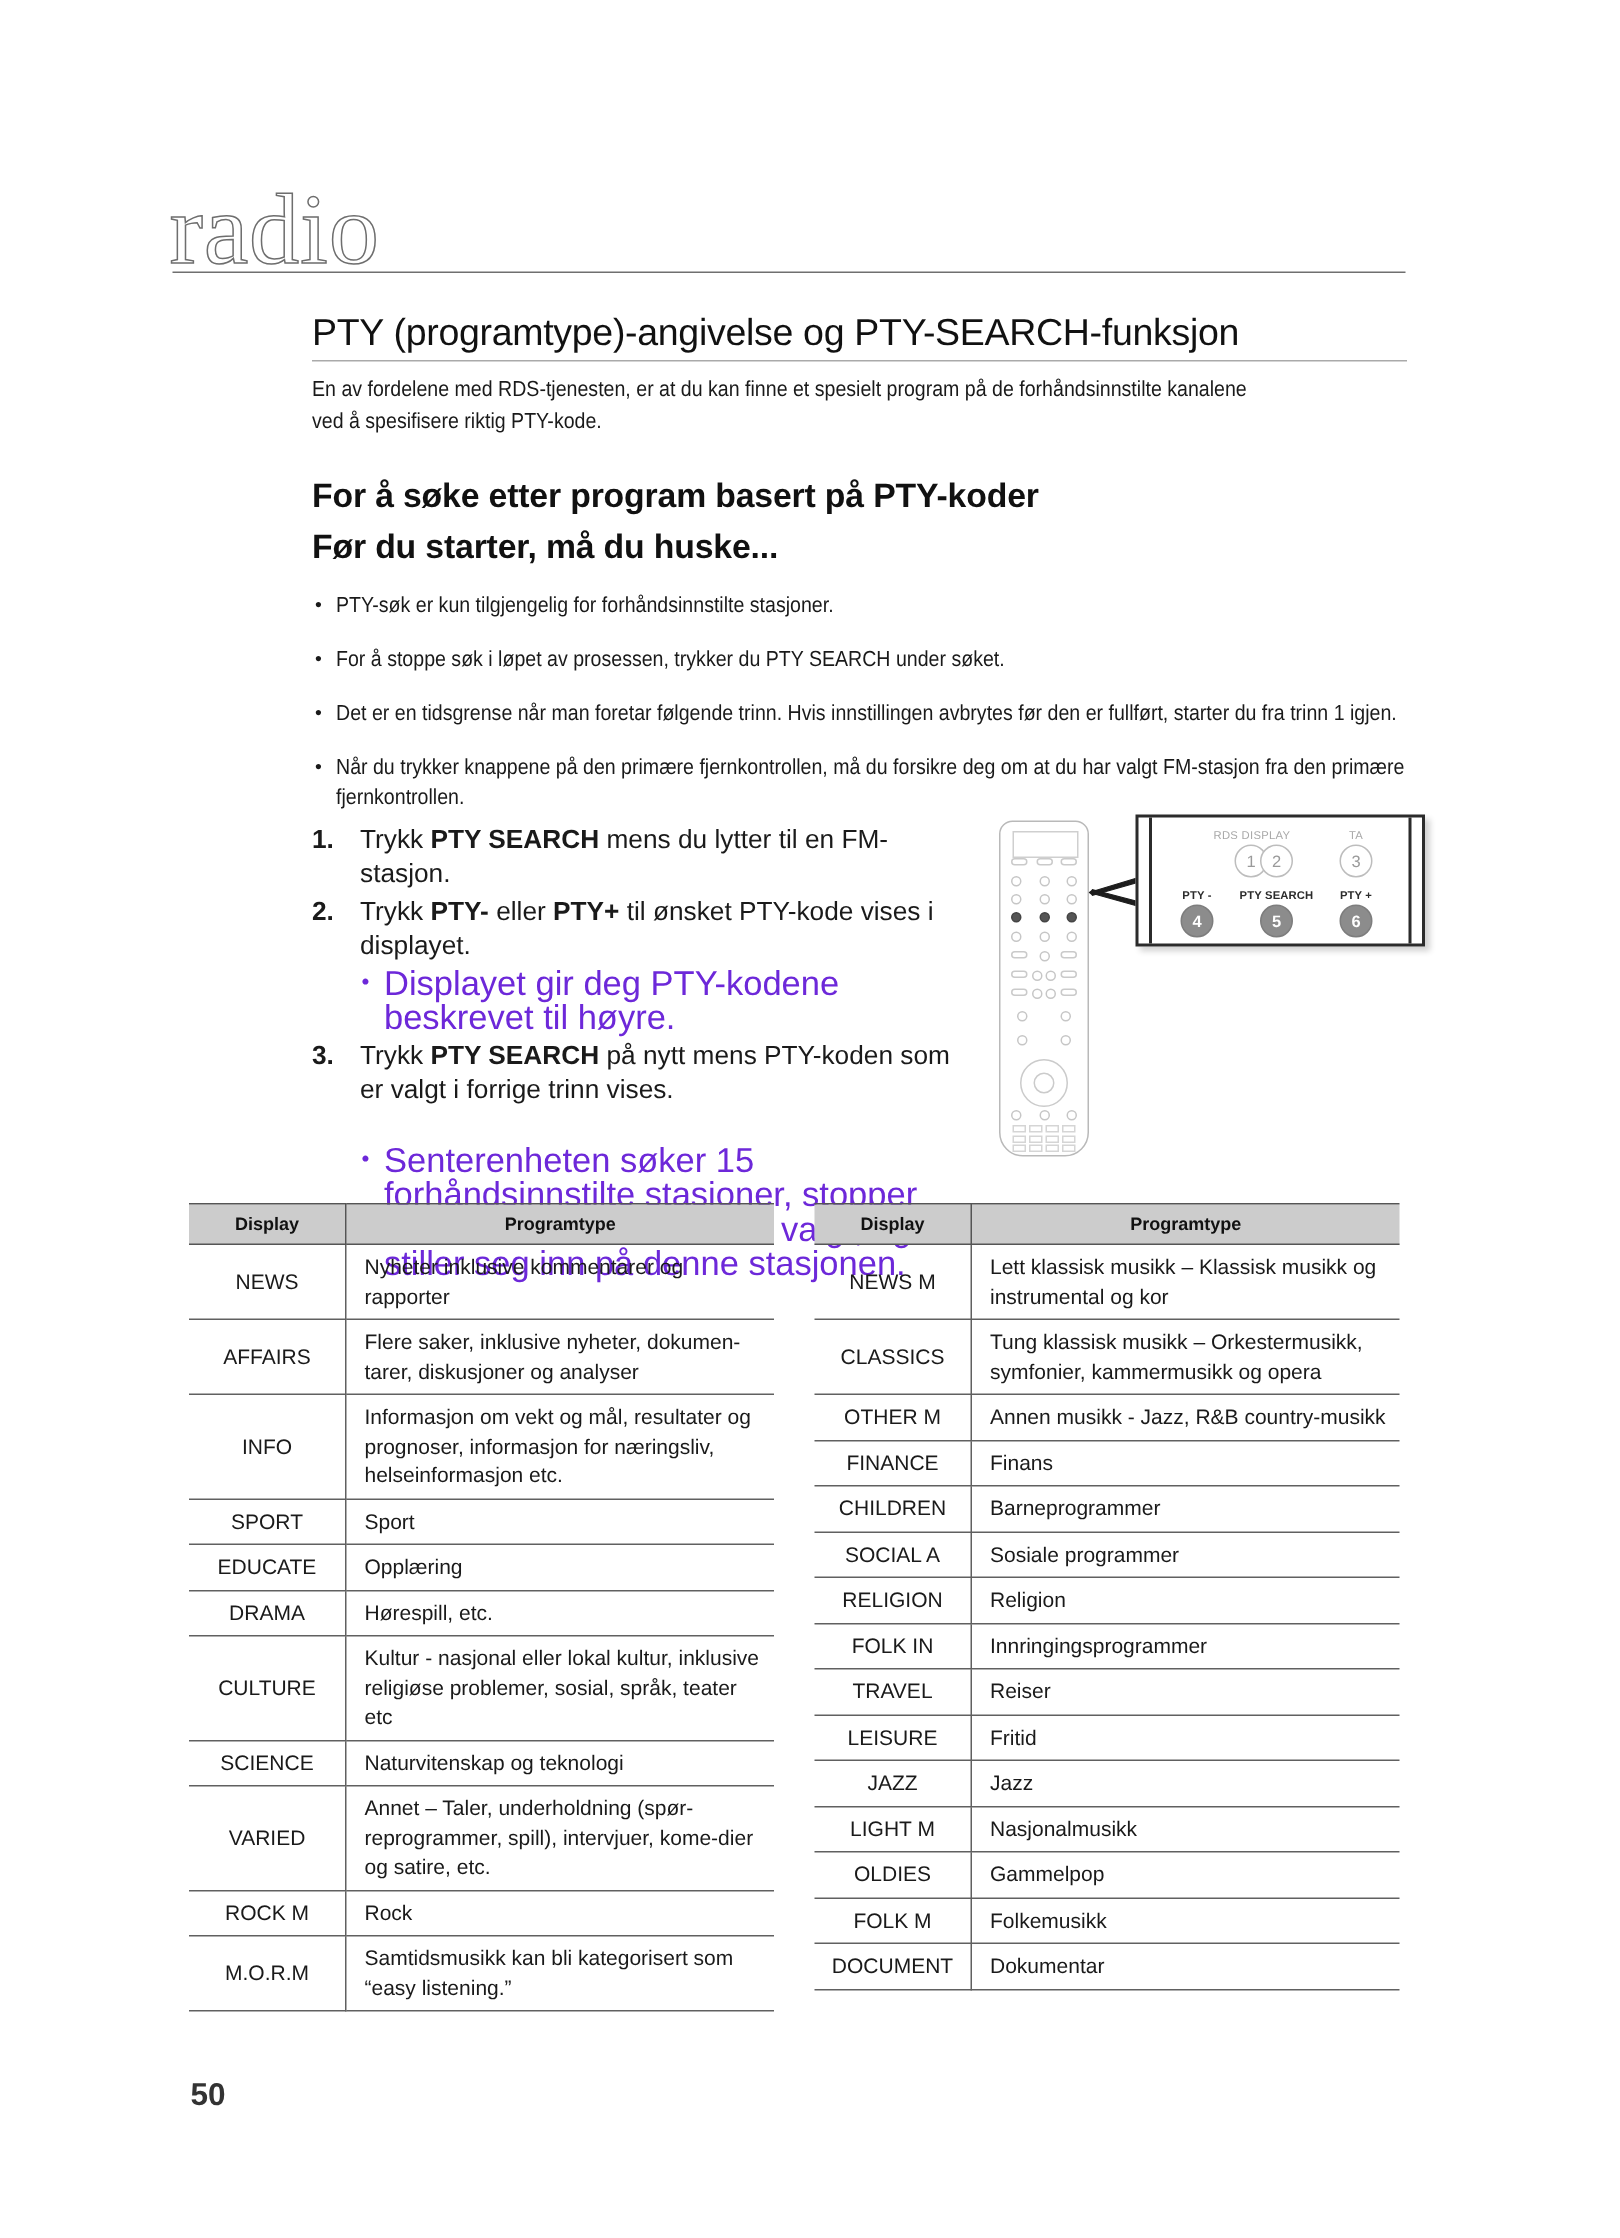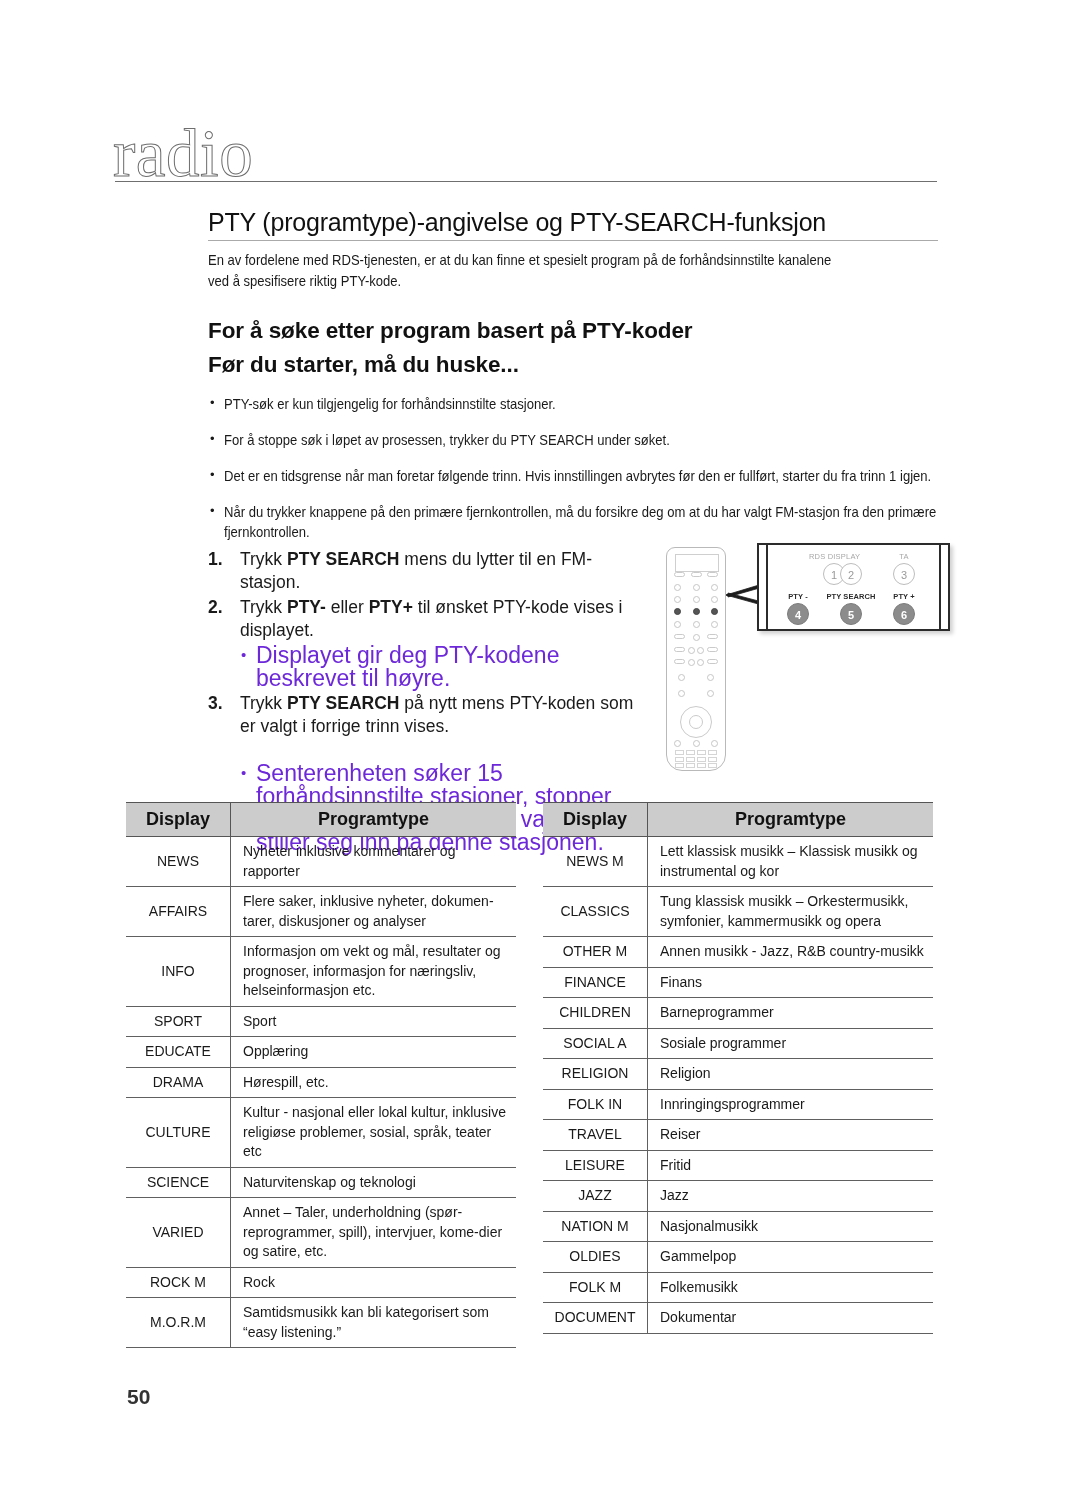--- a/index.html
+++ b/index.html
@@ -323,21 +323,21 @@
     position: absolute;
     border-collapse: collapse;
     width: 390px;
     table-layout: fixed;
   }
   .tbl-left  { left: 126px;  top: 802px; }
   .tbl-right { left: 543px;  top: 802px; }
 
   .ptytable th {
     background: #cccccc;
-    font-size: 18px;
+    font-size: 12px;
     font-weight: bold;
     color: #111;
     padding: 6px 0;
     border-top: 1.5px solid #555;
     border-bottom: 1.5px solid #555;
   }
   .ptytable th.c1 { width: 104px; border-right: 1.5px solid #555; }
   .ptytable td {
     font-size: 14px;
     line-height: 19.5px;
@@ -644,21 +644,21 @@
         </tr>
         <tr>
           <td class="c1">LEISURE</td>
           <td class="c2">Fritid</td>
         </tr>
         <tr>
           <td class="c1">JAZZ</td>
           <td class="c2">Jazz</td>
         </tr>
         <tr>
-          <td class="c1">NATION M</td>
+          <td class="c1">LIGHT M</td>
           <td class="c2">Nasjonalmusikk</td>
         </tr>
         <tr>
           <td class="c1">OLDIES</td>
           <td class="c2">Gammelpop</td>
         </tr>
         <tr>
           <td class="c1">FOLK M</td>
           <td class="c2">Folkemusikk</td>
         </tr>

